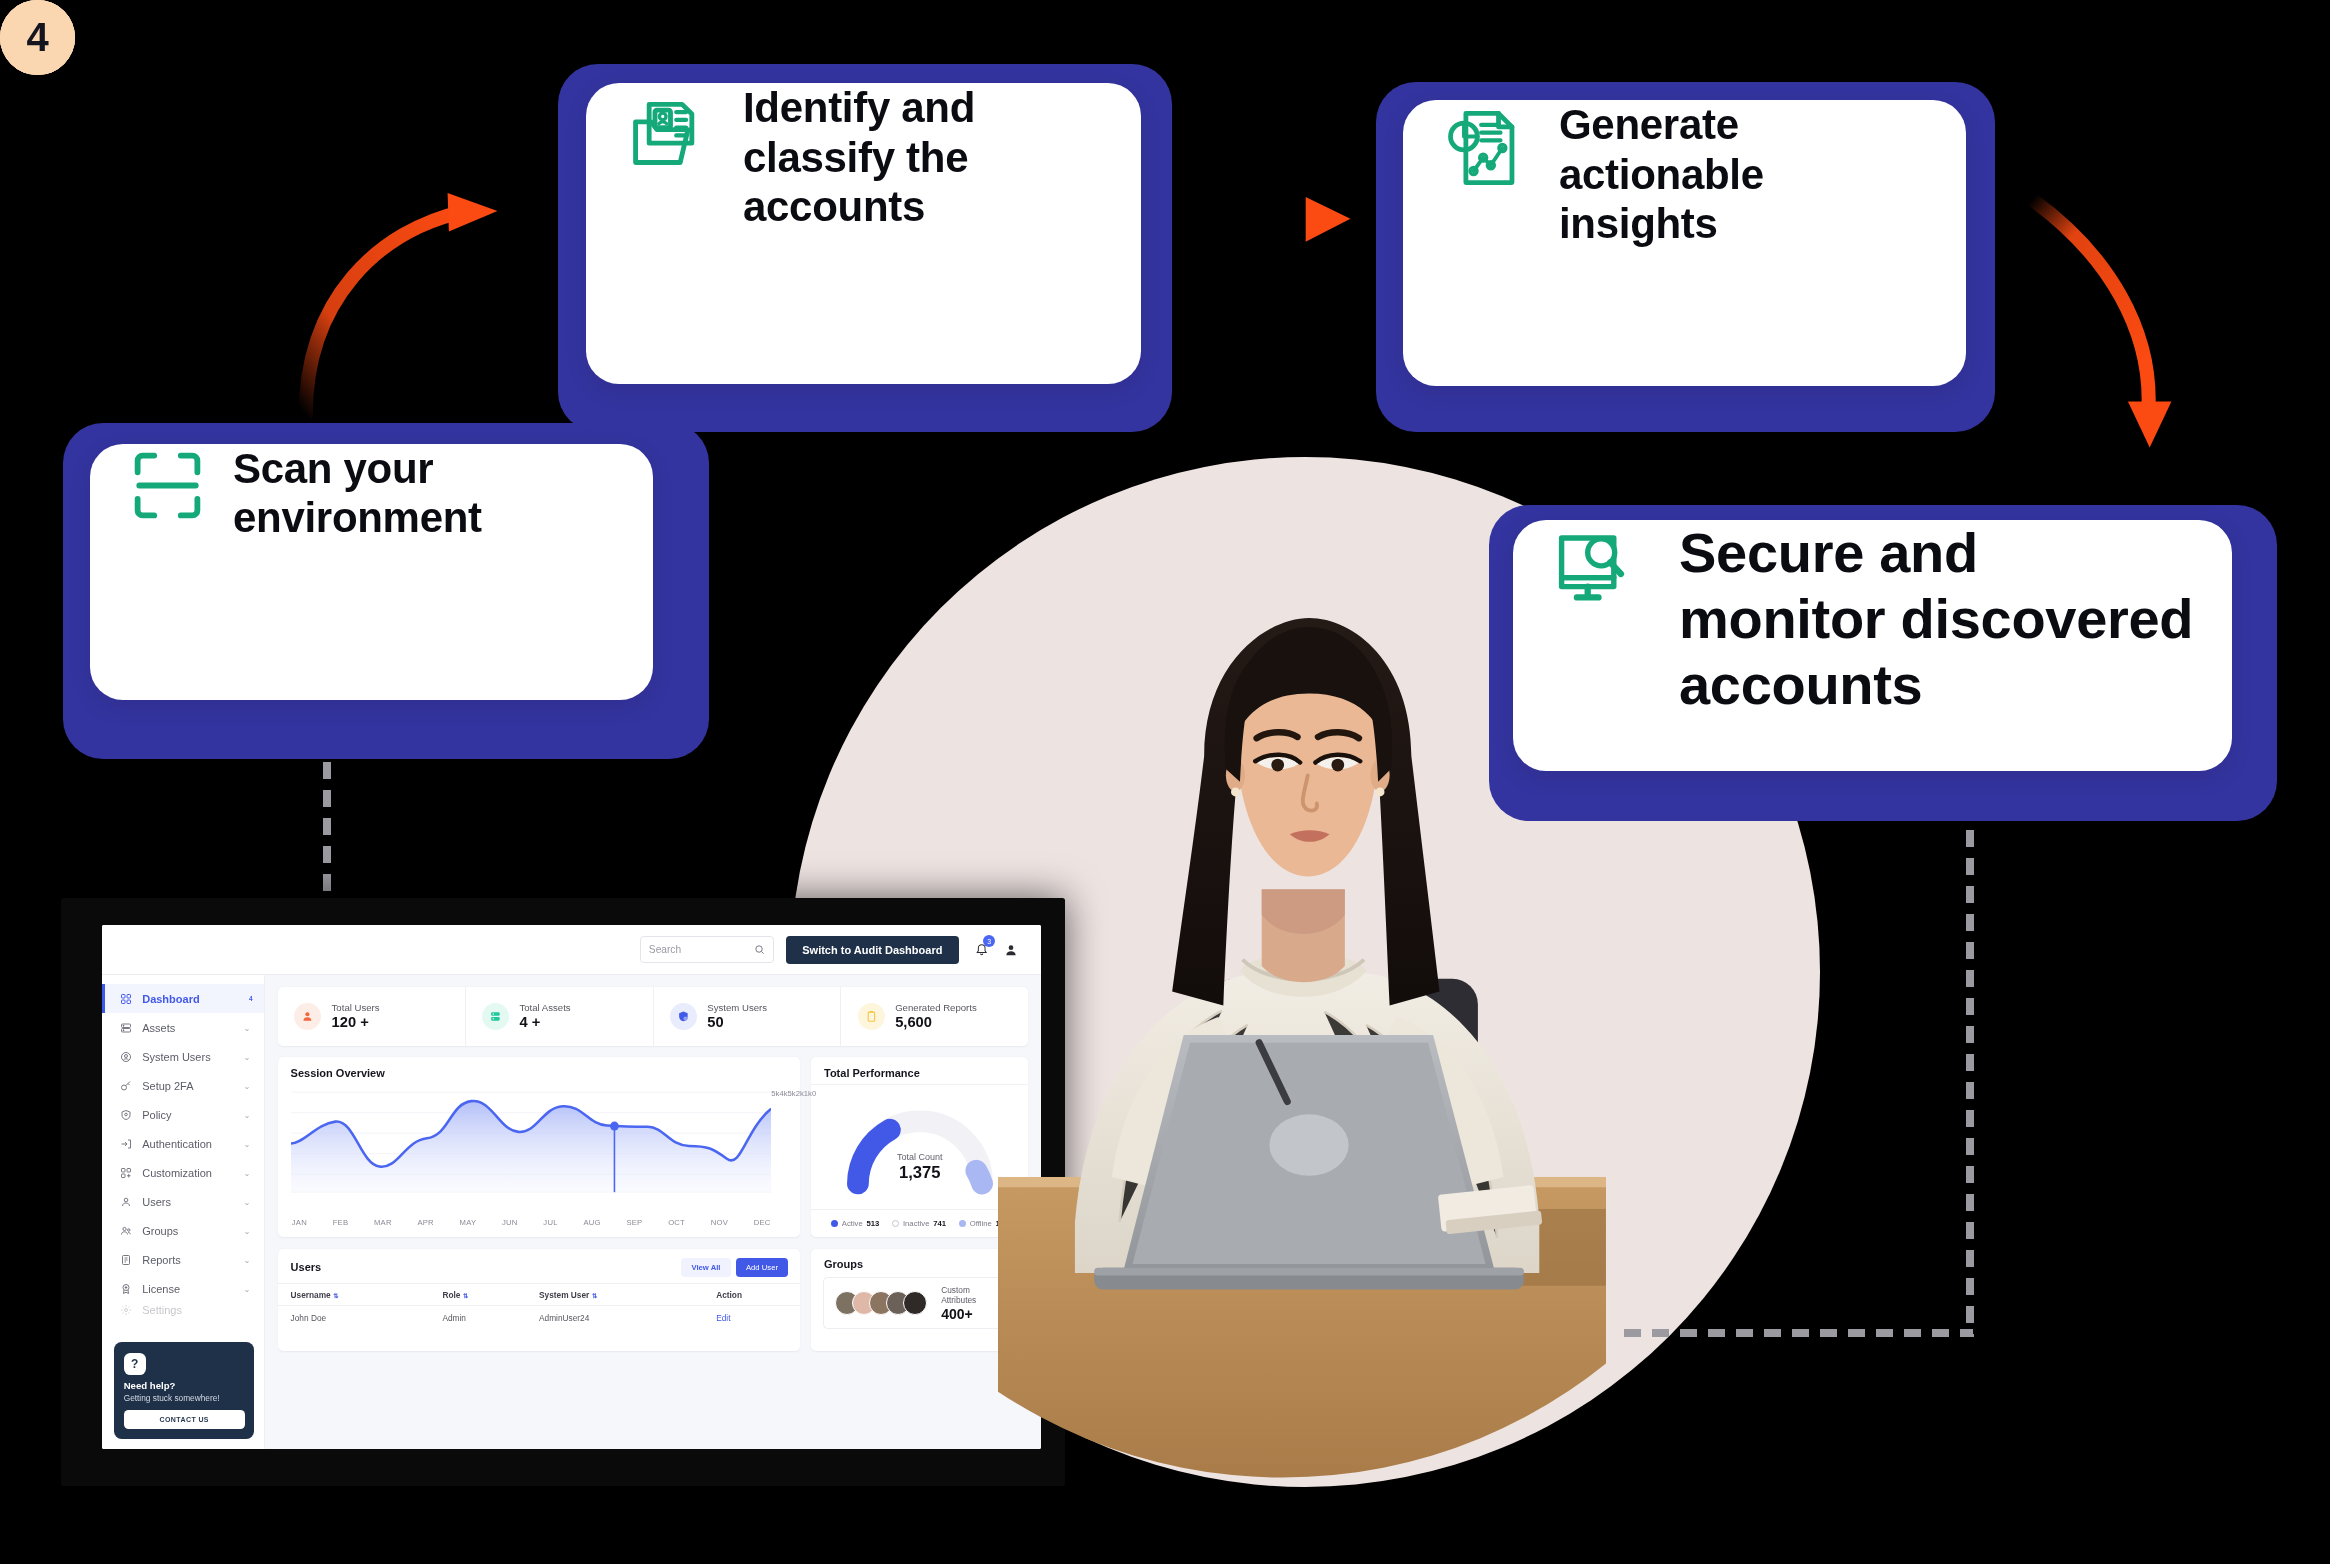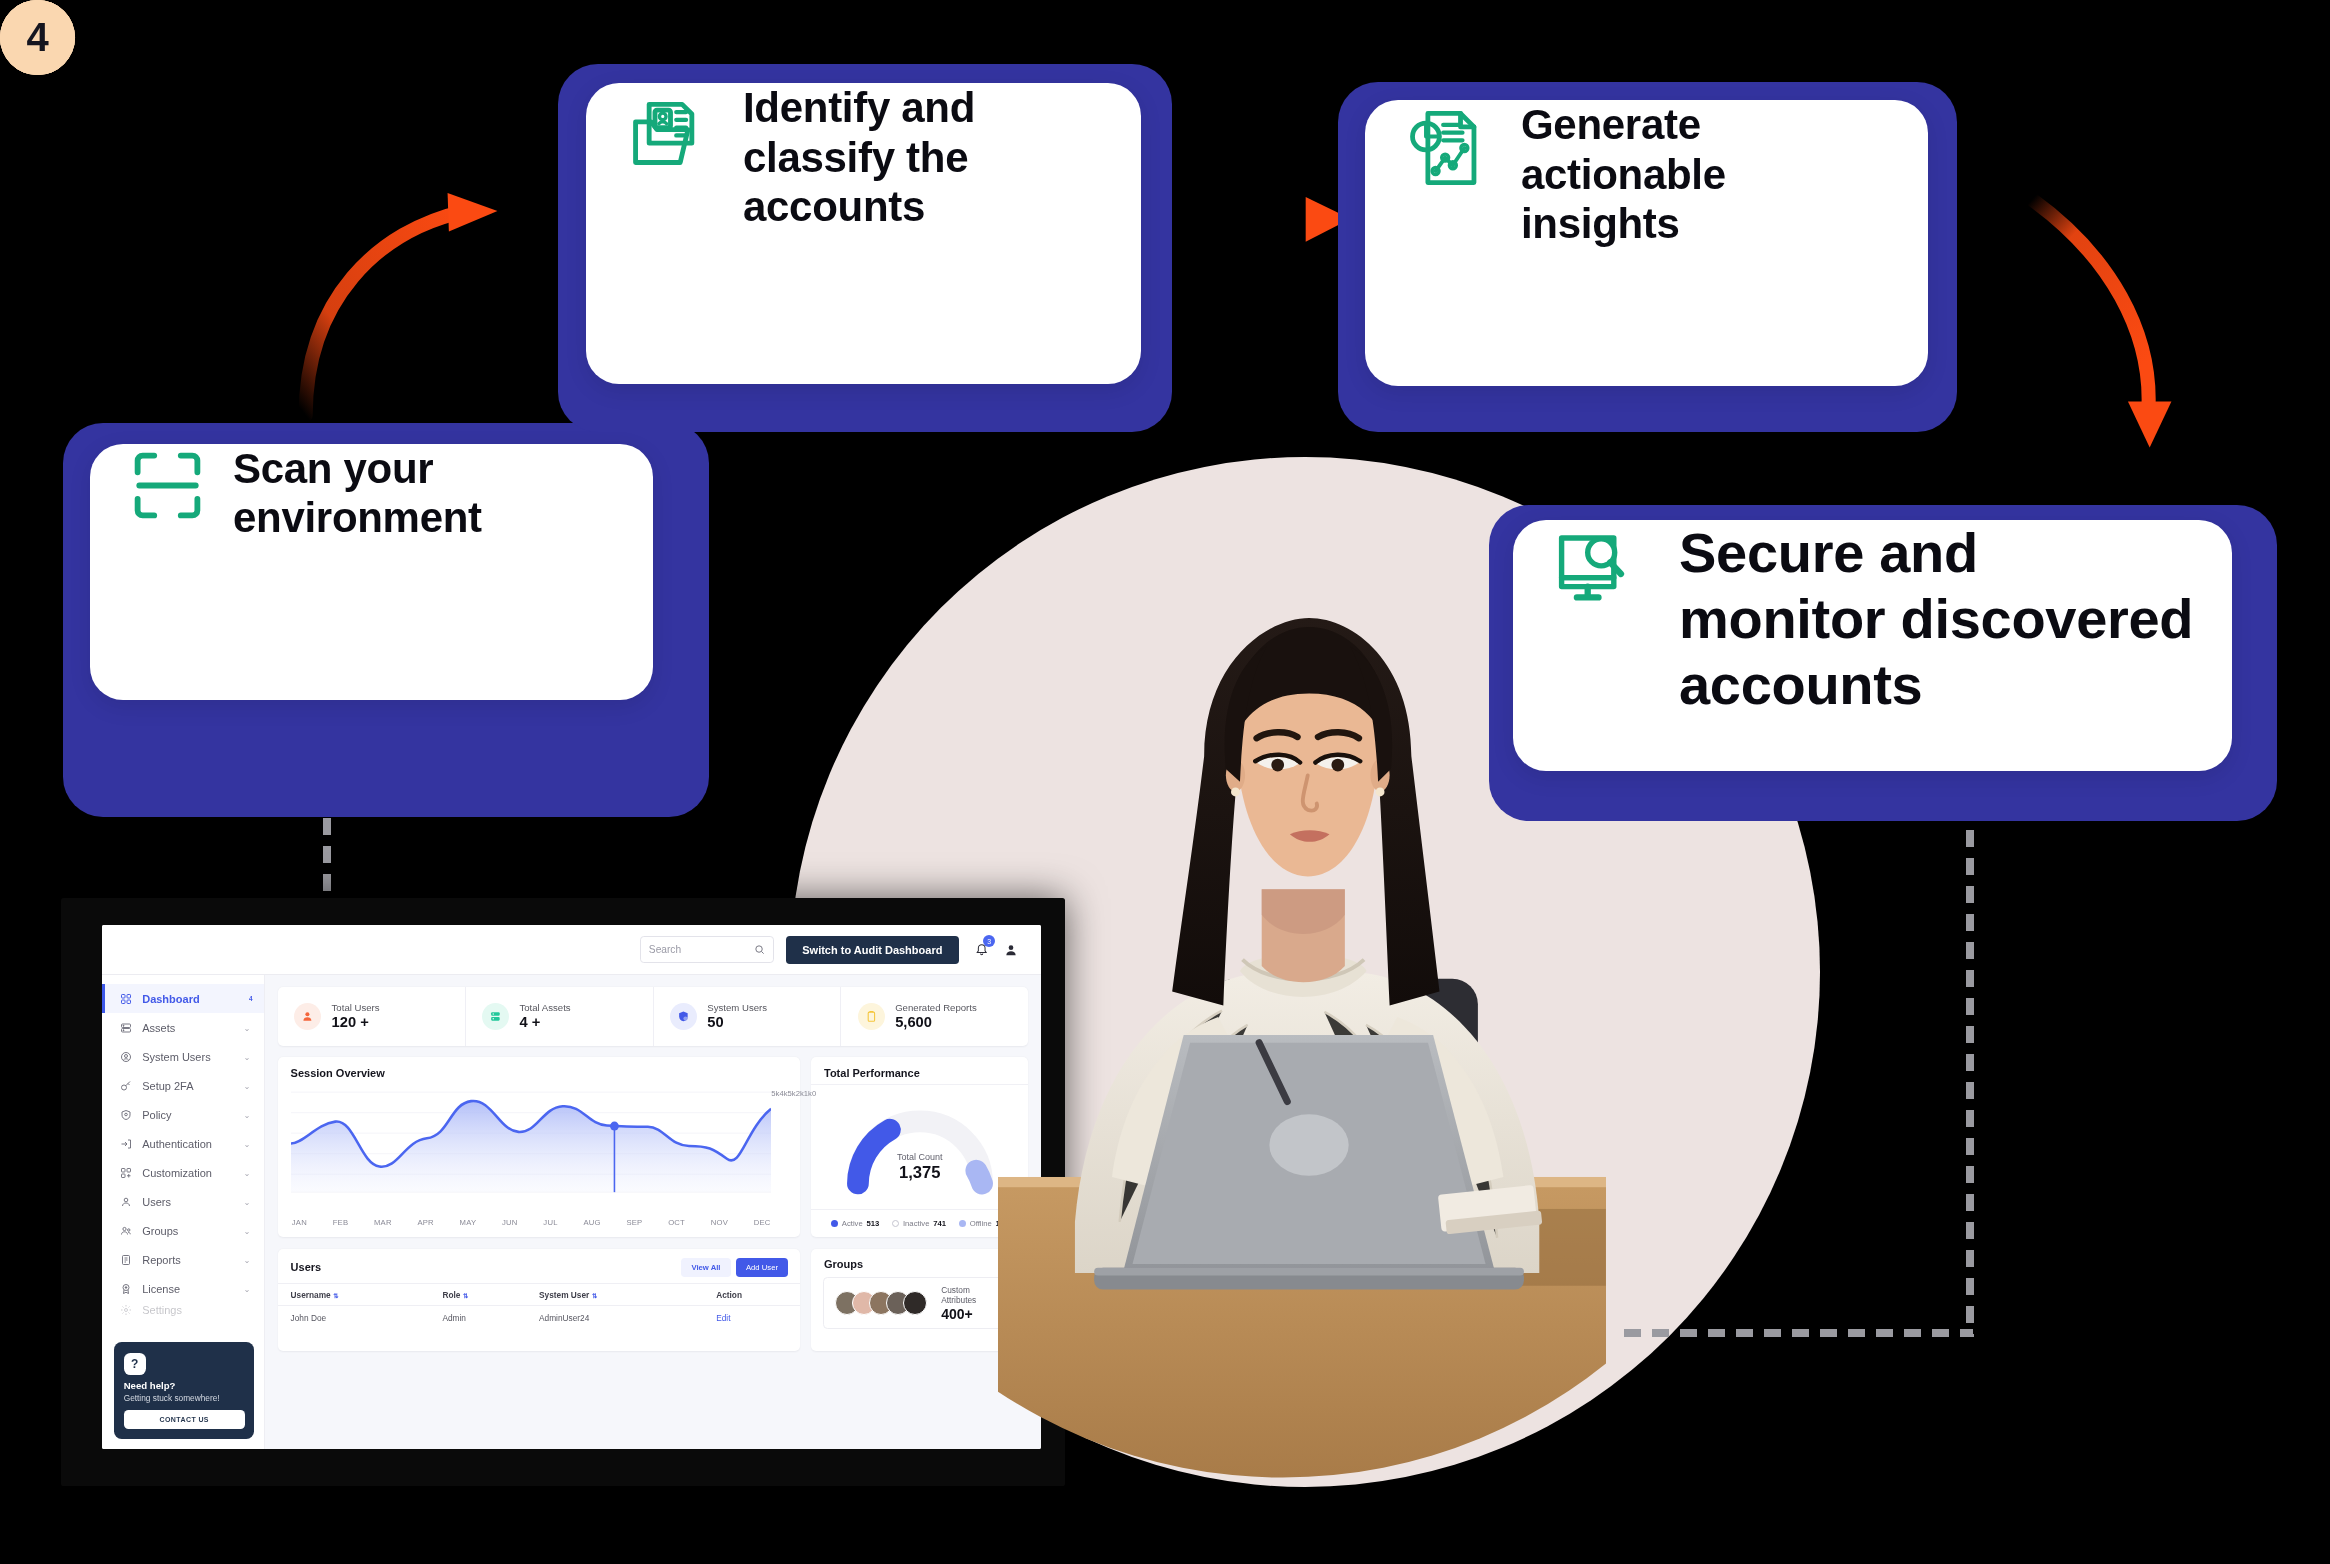--- a/index.html
+++ b/index.html
@@ -37,27 +37,27 @@
     font-size: 42px; font-weight: 700; line-height: 1.18;
     color: #0B0B12; letter-spacing: -0.3px;
   }
   .badge {
     position: absolute; width: 75px; height: 75px; border-radius: 50%;
     background: #FAD7B0; color: #15151F;
     display: flex; align-items: center; justify-content: center;
     font-size: 40px; font-weight: 600; z-index: 6;
   }
 
-  #step1 { left: 63px;  top: 423px;  width: 646px; height: 394px; }
+  #step1 { left: 63px;  top: 423px;  width: 646px; height: 336px; }
   #step1 .card { width: 563px; height: 256px; top: 20.5px; left: 27px; }
 
   #step2 { left: 558px;  top: 64px;  width: 614px; height: 368px; }
   #step2 .card { width: 555px; height: 301px; top: 19px; left: 28px; }
 
-  #step3 { left: 1338px; top: 82px;  width: 619px; height: 350px; }
+  #step3 { left: 1376px; top: 82px;  width: 619px; height: 350px; }
   #step3 .card { width: 563px; height: 286px; top: 18px; left: 27px; }
 
   #step4 { left: 1489px; top: 505px;  width: 788px; height: 316px; }
   #step4 .card { width: 719px; height: 251px; top: 15.3px; left: 24px; }
 
   #step4 .label { font-size: 56px; margin-left: 16px; }
   #step2 .label, #step3 .label { max-width: 358px; }
   #step1 .label { max-width: 358px; }
 
   

